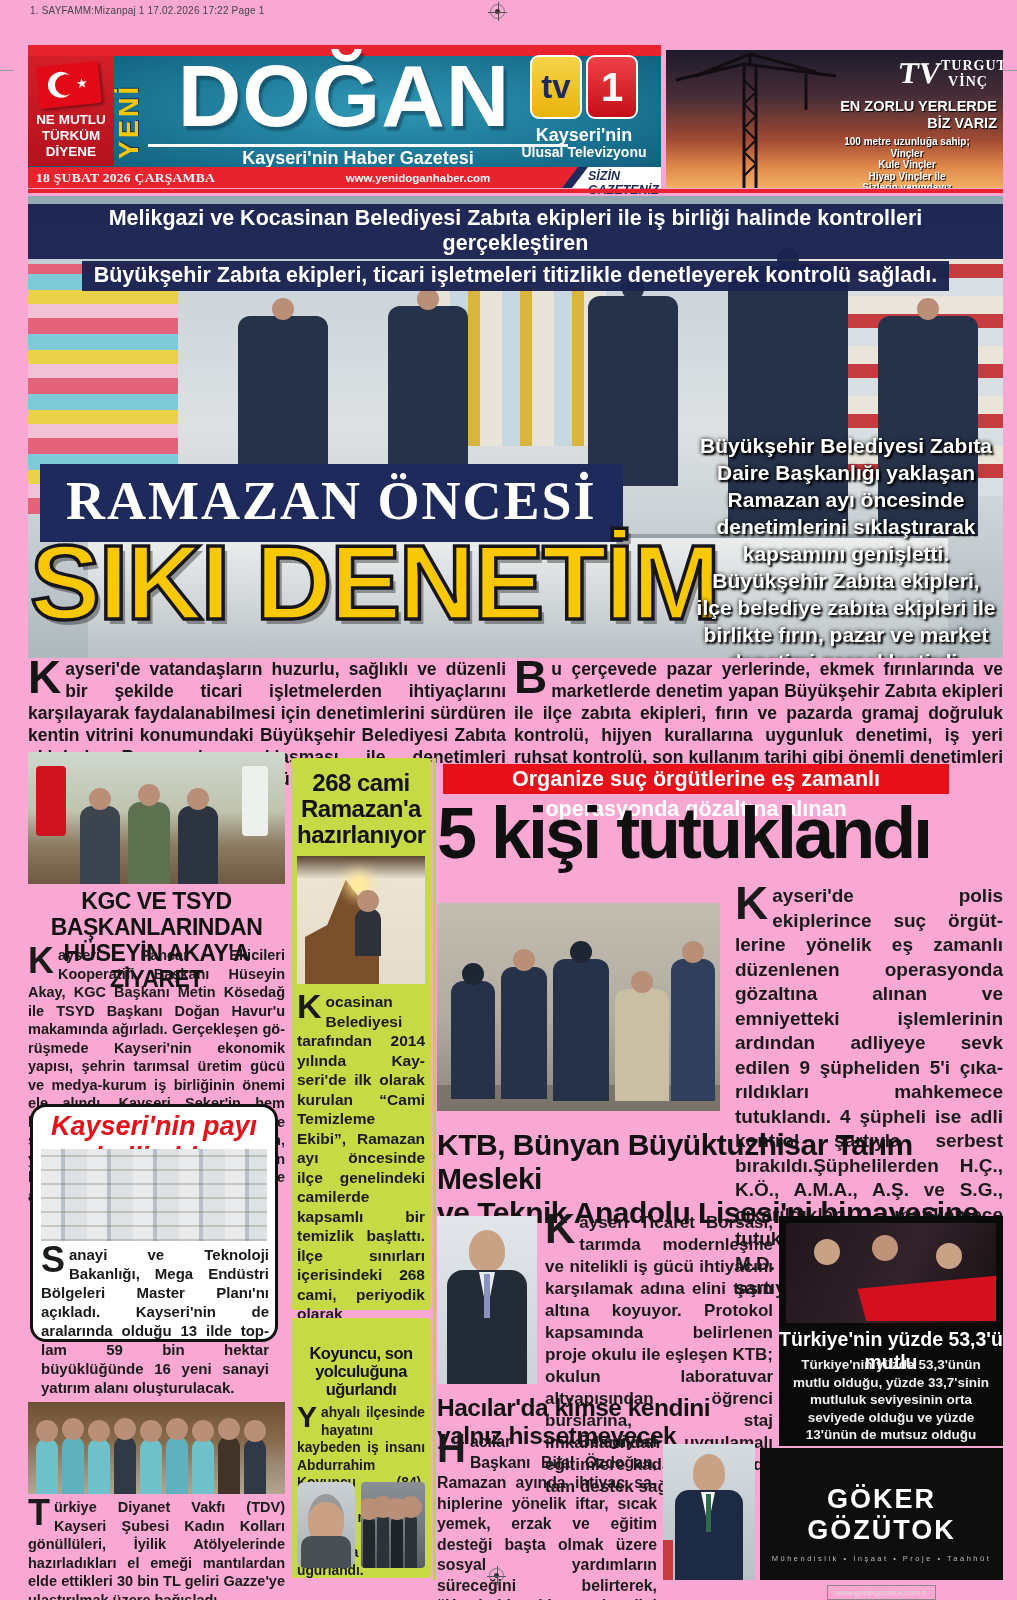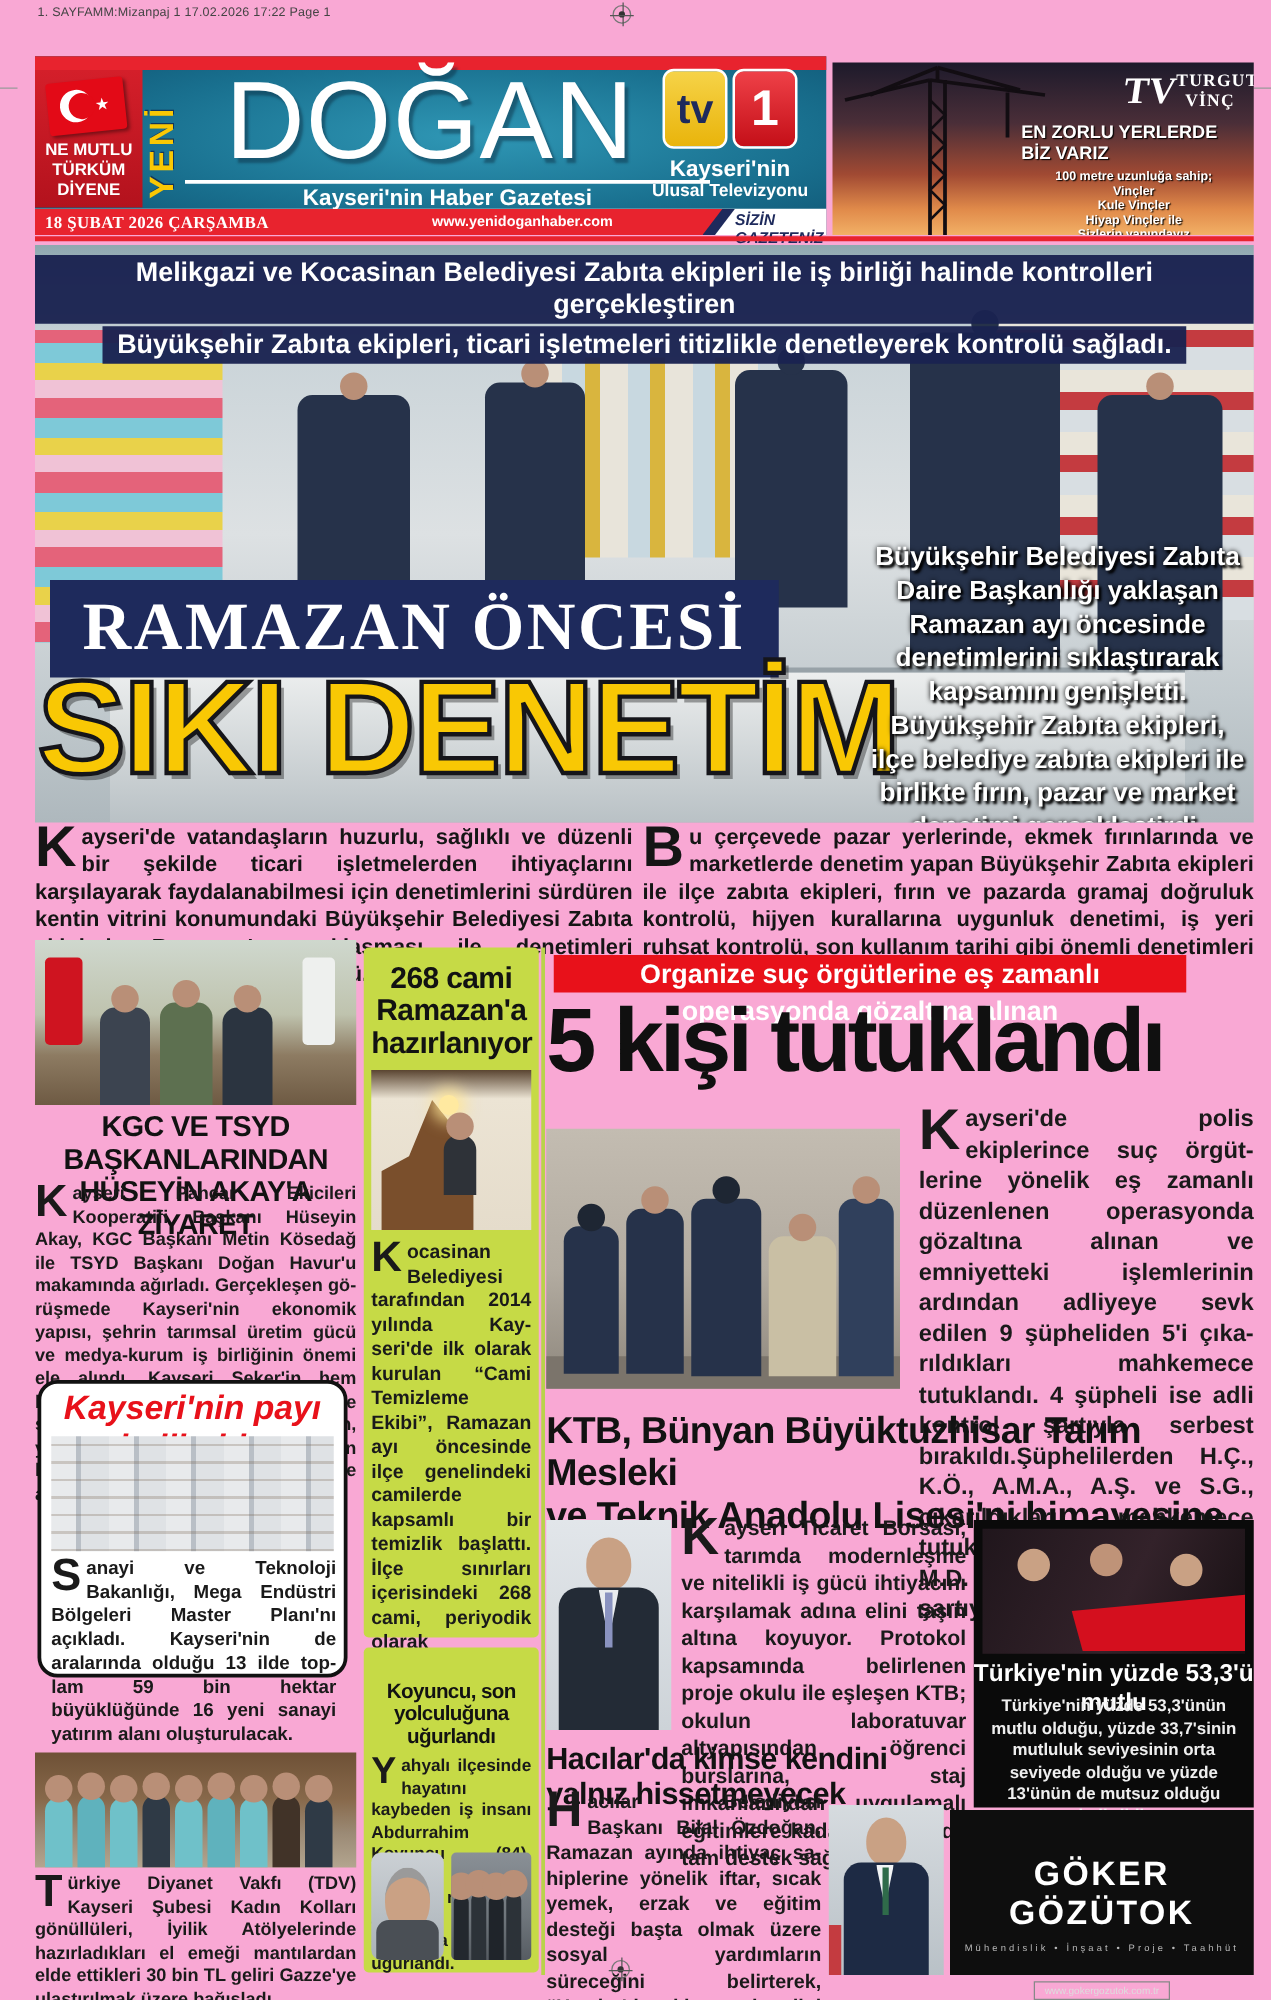--- a/index.html
+++ b/index.html
@@ -22,21 +22,21 @@
   .mast-redtop{left:0;top:0;width:100%;height:11px;background:#e8232e;}
   .flagpanel{left:0;top:11px;width:86px;height:110px;background:linear-gradient(180deg,#d41f2a,#b3121d);}
   .tflag{left:10px;top:8px;width:62px;height:42px;background:#e30a17;border-radius:3px;transform:rotate(-6deg);
          box-shadow:2px 2px 3px rgba(0,0,0,.4);}
   .tflag .cres{position:absolute;left:10px;top:7px;width:26px;height:26px;border-radius:50%;background:#fff;}
   .tflag .cres2{position:absolute;left:17px;top:10px;width:21px;height:21px;border-radius:50%;background:#e30a17;}
   .tflag .star{position:absolute;left:38px;top:13px;color:#fff;font-size:13px;}
   .motto{left:0;top:56px;width:86px;text-align:center;color:#fff;font-weight:900;font-size:13.5px;line-height:16px;}
   .yeni{left:86px;top:14px;height:100px;writing-mode:vertical-rl;transform:rotate(180deg);
         color:#f9c804;font-weight:900;font-size:27px;letter-spacing:3px;text-shadow:1px 1px 0 #12355a;}
-  .dogan{left:116px;top:6px;width:400px;text-align:center;color:#fff;font-weight:400;font-size:88px;line-height:90px;
+  .dogan{left:116px;top:6px;width:400px;text-align:center;color:#fff;font-weight:700;font-size:88px;line-height:90px;
          letter-spacing:1px;text-shadow:3px 4px 2px rgba(10,40,60,.45);}
   .mastrule{left:120px;top:99px;width:420px;height:3px;background:#fff;}
   .mastsub{left:120px;top:103px;width:420px;text-align:center;color:#fff;font-weight:700;font-size:18px;}
   .tvbox{border-radius:9px;border:2px solid #fff;box-sizing:border-box;text-align:center;font-weight:900;}
   .tv-y{left:502px;top:10px;width:52px;height:64px;background:linear-gradient(180deg,#f6d348,#e9b40b);
         color:#1e2a5c;font-size:33px;line-height:60px;}
   .tv-r{left:558px;top:10px;width:52px;height:64px;background:linear-gradient(180deg,#ef4148,#c40f18);
         color:#fff;font-size:40px;line-height:60px;}
   .tvl1{left:480px;top:80px;width:152px;text-align:center;color:#fff;font-weight:900;font-size:18px;}
   .tvl2{left:480px;top:99px;width:152px;text-align:center;color:#fff;font-weight:700;font-size:14px;}
@@ -48,21 +48,21 @@
   .datetxt{position:absolute;left:8px;top:3px;color:#fff;font-weight:900;font-size:13.5px;letter-spacing:.3px;font-family:Liberation Serif, serif;}
   .webtxt{position:absolute;left:270px;top:5px;width:240px;text-align:center;color:#fff;font-weight:700;font-size:11.5px;}
   .gazeteniz{position:absolute;left:560px;top:2px;width:70px;color:#1e2a5c;font-weight:900;font-style:italic;font-size:12.5px;}
   
   .adT{left:666px;top:50px;width:337px;height:138px;overflow:hidden;color:#fff;
        background:linear-gradient(180deg,#1d1a2b 0%,#4a2e38 35%,#a14a33 65%,#e08a4a 85%,#f2b066 100%);}
   .adT .logoTV{position:absolute;right:62px;top:6px;font-size:30px;font-weight:900;font-family:"Liberation Serif",serif;
        color:#fff;transform:skewX(-8deg);}
   .adT .brand{position:absolute;right:8px;top:8px;width:54px;text-align:center;font-family:"Liberation Serif",serif;
        font-weight:700;font-size:14px;line-height:16px;letter-spacing:1px;}
-  .adT .slogan{position:absolute;right:6px;top:48px;width:180px;text-align:left;font-weight:900;font-size:14.5px;
+  .adT .slogan{position:absolute;right:6px;top:48px;width:180px;text-align:right;font-weight:900;font-size:14.5px;
        line-height:17px;text-shadow:1px 1px 1px #000;}
   .adT .lines{position:absolute;right:6px;top:86px;width:180px;text-align:center;font-weight:700;font-size:10px;
        line-height:11.5px;text-shadow:1px 1px 1px #000;}
   
   .leadphoto{left:28px;top:196px;width:975px;height:462px;overflow:hidden;
      background:linear-gradient(180deg,#8fa8b0 0%,#c9d3d8 16%,#dde1e3 50%,#c3cbcf 78%,#aeb8bd 100%);}
   .shelfL{position:absolute;left:0;top:68px;width:150px;height:250px;
      background:repeating-linear-gradient(0deg,#e4637a 0 16px,#f0c2d6 16px 30px,#e9d24a 30px 44px,#7ec9d8 44px 60px);}
   .shelfR{position:absolute;right:0;top:60px;width:210px;height:240px;
      background:repeating-linear-gradient(0deg,#d8dee2 0 18px,#c43b40 18px 32px,#e9e5da 32px 50px);}

